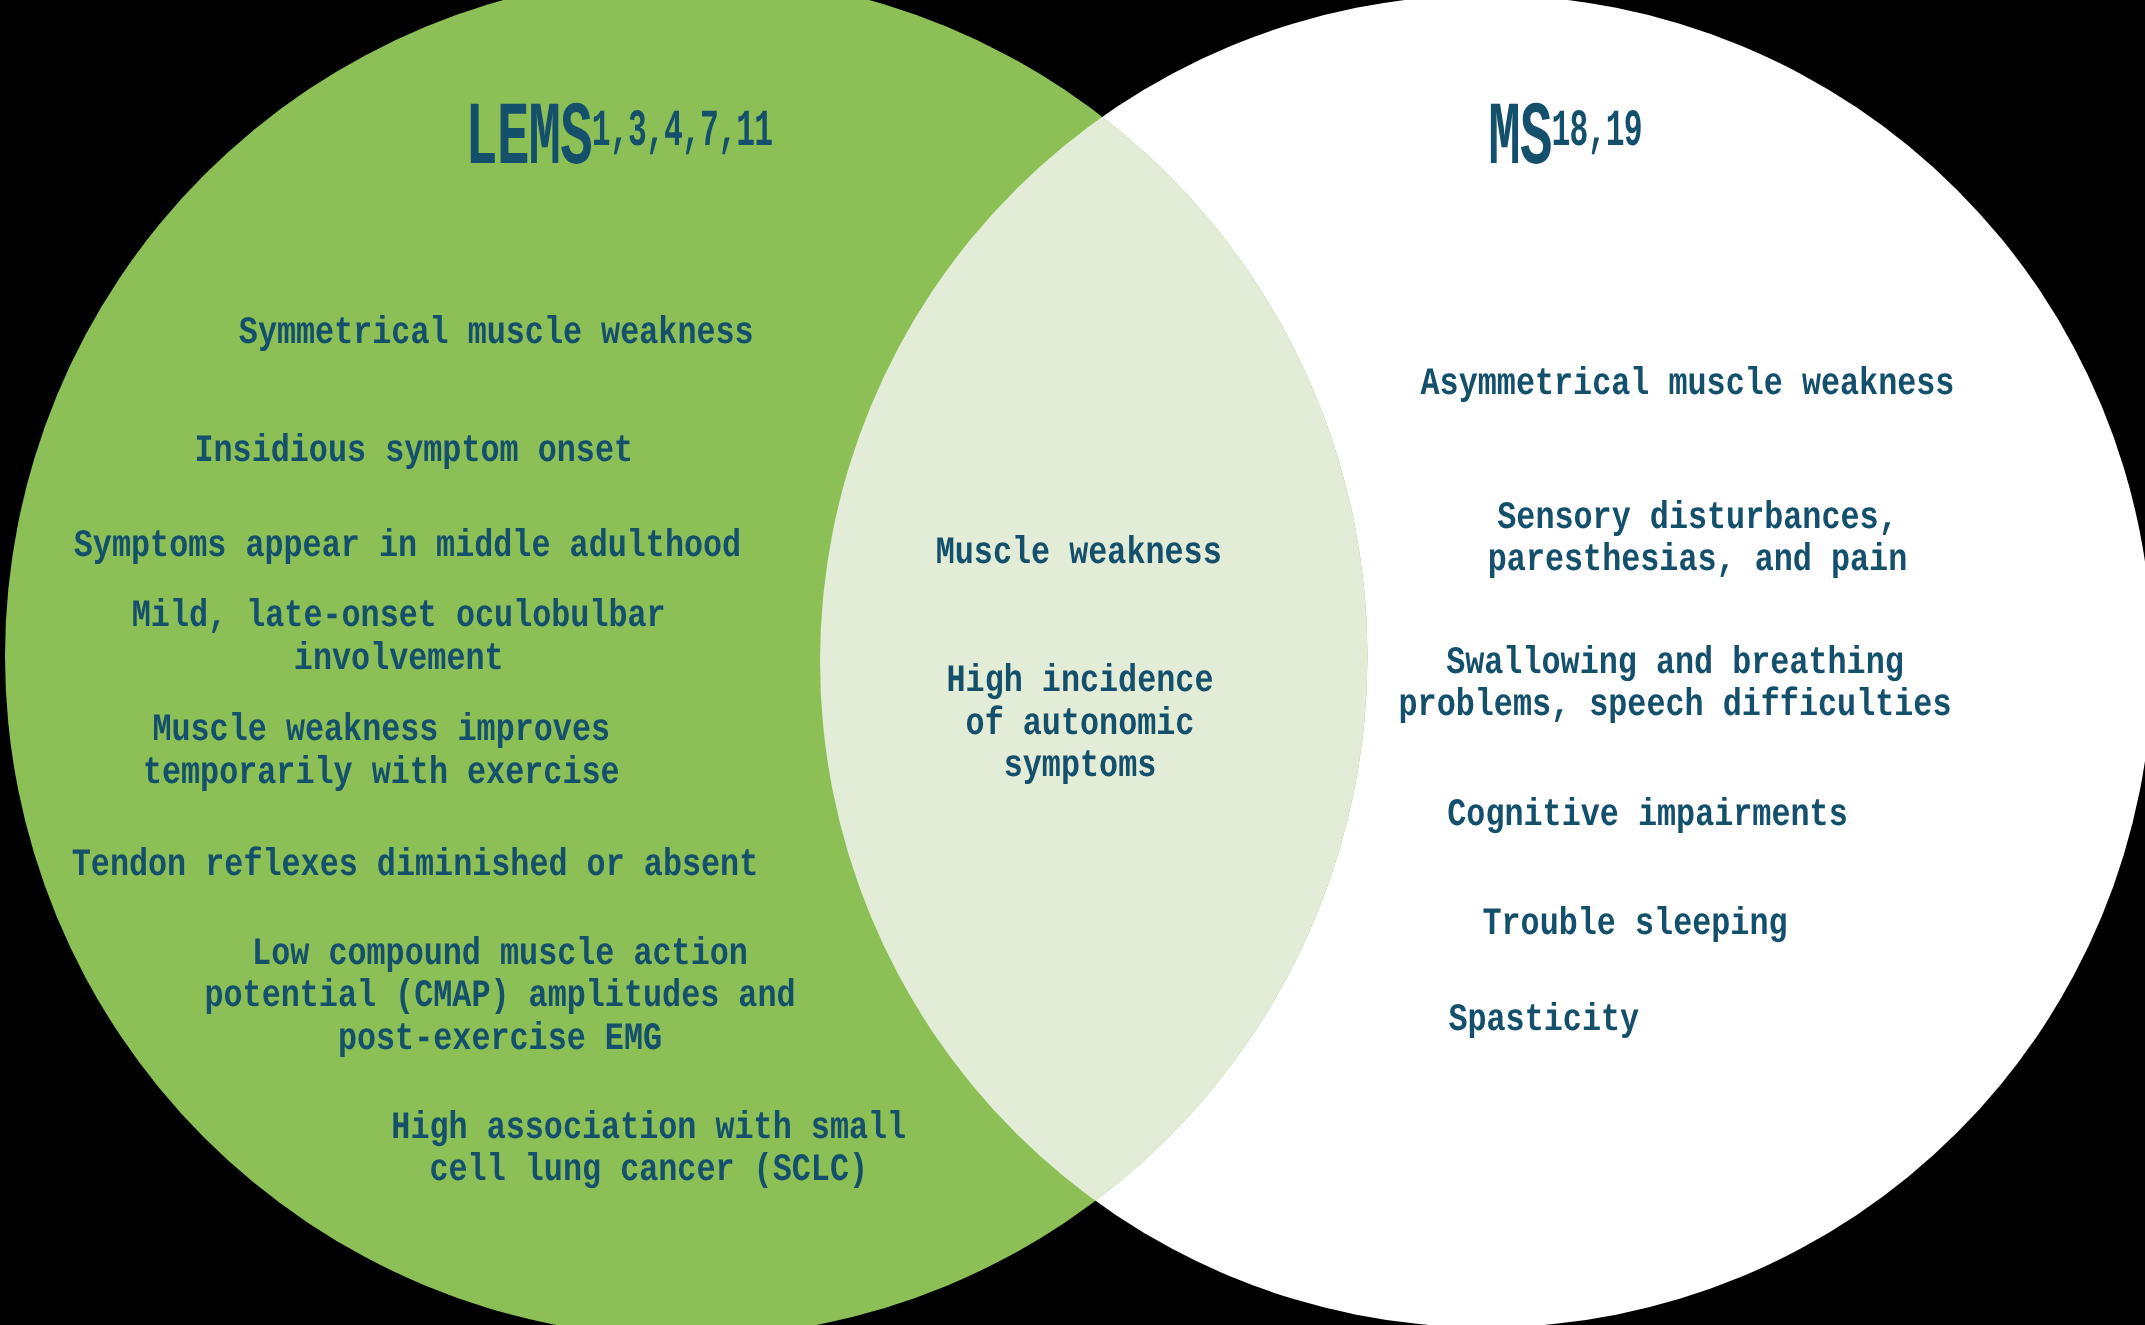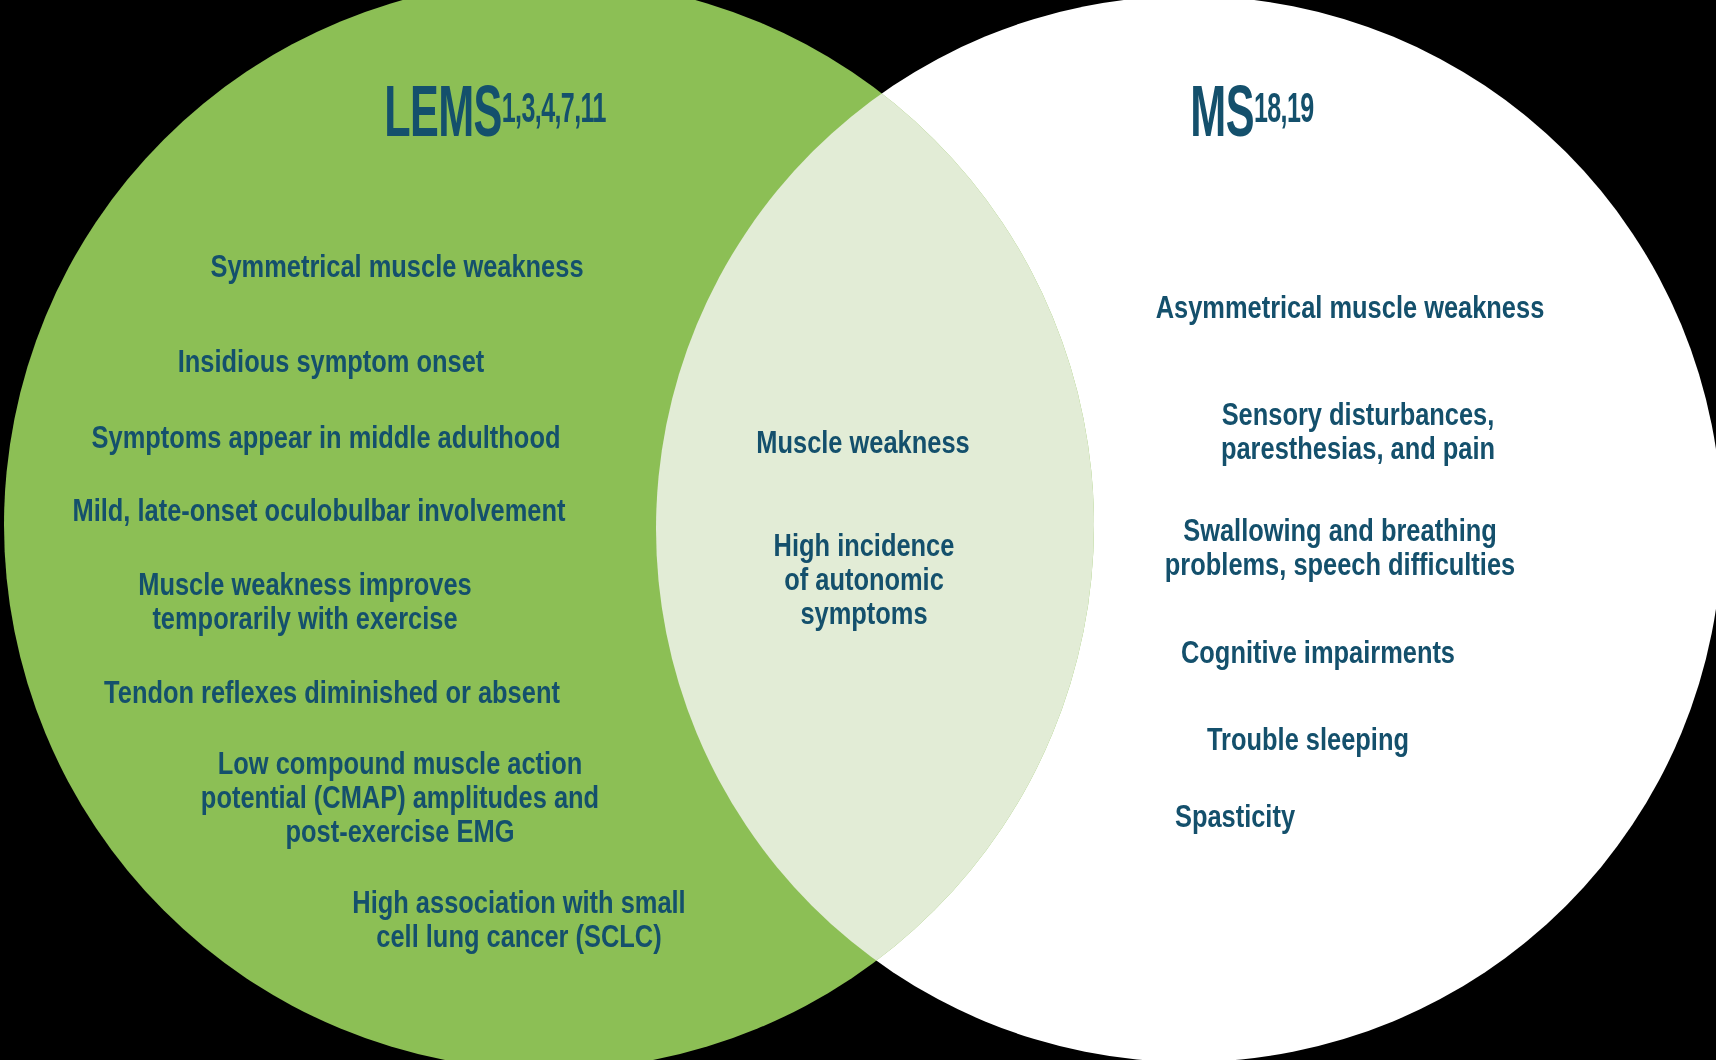--- a/index.html
+++ b/index.html
@@ -1,20 +1,20 @@
 <!DOCTYPE html>
 <html><head>
 <meta charset="utf-8">
 <style>
   html,body{margin:0;padding:0;background:#000;}
   .stage{
     position:relative;
     width:1716px;height:1060px;
     overflow:hidden;
-    font-family:Liberation Sans, sans-serif;
+    font-family:Liberation Mono, monospace;
   }
   .venn-svg{position:absolute;left:0;top:0;}
   .txt{
     position:absolute;
     font-weight:700;
     font-size:31px;
     line-height:34px;
     text-align:center;
     white-space:pre-line;
     transform:translate(-50%,-50%) scaleX(0.82);

